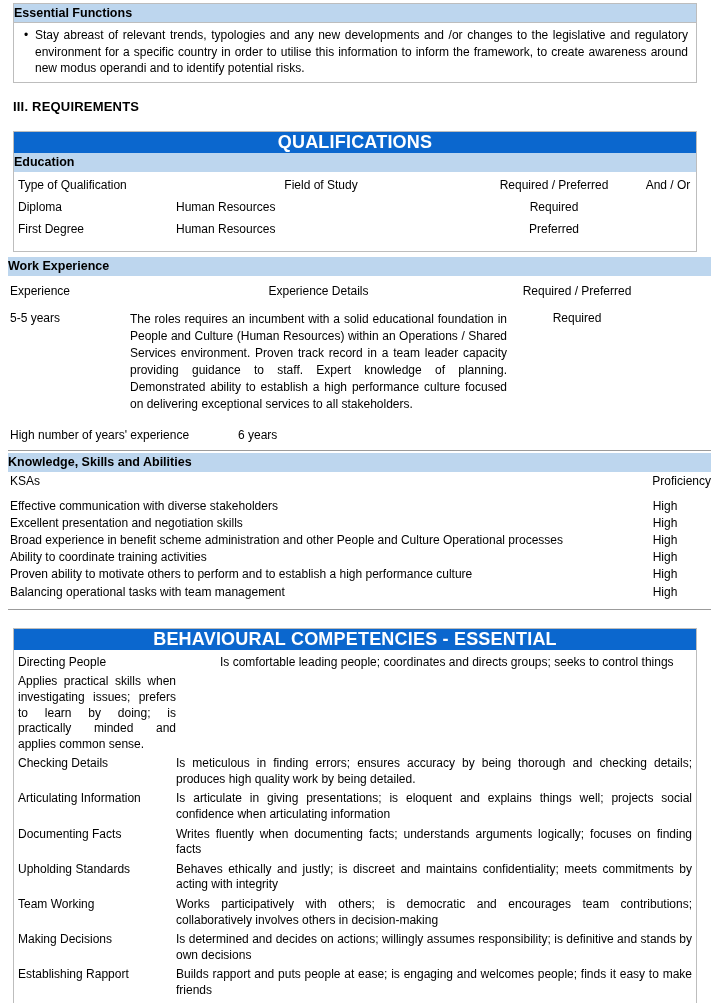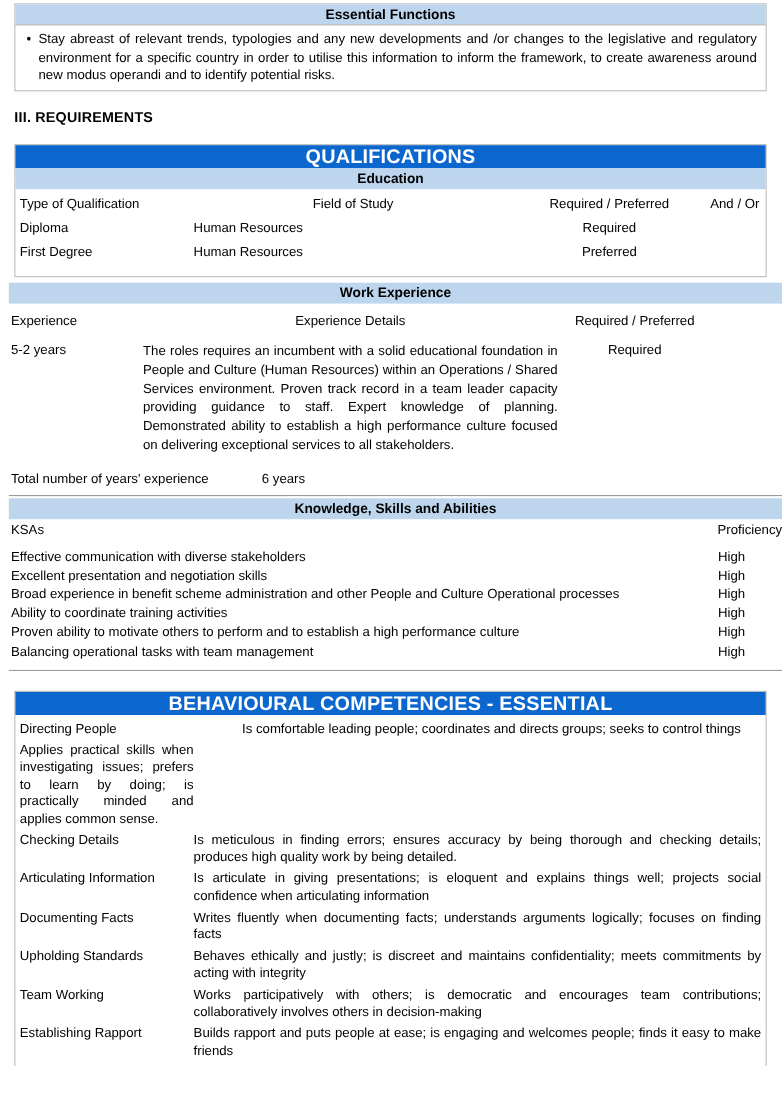--- a/index.html
+++ b/index.html
@@ -14,21 +14,21 @@
   body{
     width:711px;height:1003px;overflow:hidden;position:relative;
     font-family:"Liberation Sans","DejaVu Sans",sans-serif;
     font-size:12px;color:var(--text);
   }
   .doc{padding-top:3px;}
   .jt{text-align:justify;}
 
   
   .band-light{
-    background:var(--lightblue);text-align:center;font-weight:bold;
+    background:var(--lightblue);font-weight:bold;
     font-size:12.5px;height:19px;line-height:19px;color:#000;
   }
   .band-blue{
     background:var(--blue);text-align:center;font-weight:bold;
     font-size:18px;height:21px;line-height:21px;color:#fff;letter-spacing:.2px;
   }
 
   
   .ef-table{margin:0 14px 0 13px;border:1px solid var(--border);}
   .ef-table .band-light{border-bottom:1px solid var(--border);}
@@ -136,27 +136,27 @@
 
   <div class="wide we-section">
     <div class="band-light">Work Experience</div>
     <div class="we-head">
       <div class="c1">Experience</div>
       <div class="c2">Experience Details</div>
       <div class="c3">Required / Preferred</div>
       <div class="c4"></div>
     </div>
     <div class="we-row">
-      <div class="c1">5-2 years</div>
+      <div class="c1">5-5 years</div>
       <div class="c2 jt">The roles requires an incumbent with a solid educational foundation in People and Culture (Human Resources) within an Operations / Shared Services environment. Proven track record in a team leader capacity providing guidance to staff. Expert knowledge of planning. Demonstrated ability to establish a high performance culture focused on delivering exceptional services to all stakeholders.</div>
       <div class="c3">Required</div>
       <div class="c4"></div>
     </div>
     <div class="we-total">
-      <span class="lbl">Total number of years' experience</span>
+      <span class="lbl">High number of years' experience</span>
       <span class="val">6 years</span>
     </div>
   </div>
   <div class="hline"></div>
 
   <div class="wide ksa-section">
     <div class="band-light">Knowledge, Skills and Abilities</div>
     <div class="ksa-head">
       <div class="c1">KSAs</div>
       <div class="c2">Proficiency</div>
@@ -213,19 +213,23 @@
       </div>
       <div class="bc-row">
         <div class="c1">Upholding Standards</div>
         <div class="c2 jt">Behaves ethically and justly; is discreet and maintains confidentiality; meets commitments by acting with integrity</div>
       </div>
       <div class="bc-row">
         <div class="c1">Team Working</div>
         <div class="c2 jt">Works participatively with others; is democratic and encourages team contributions; collaboratively involves others in decision-making</div>
       </div>
       <div class="bc-row">
+        <div class="c1">Making Decisions</div>
+        <div class="c2 jt">Is determined and decides on actions; willingly assumes responsibility; is definitive and stands by own decisions</div>
+      </div>
+      <div class="bc-row">
         <div class="c1">Establishing Rapport</div>
         <div class="c2 jt">Builds rapport and puts people at ease; is engaging and welcomes people; finds it easy to make friends</div>
       </div>
     </div>
   </div>
 
 </div>
 
 </body></html>

